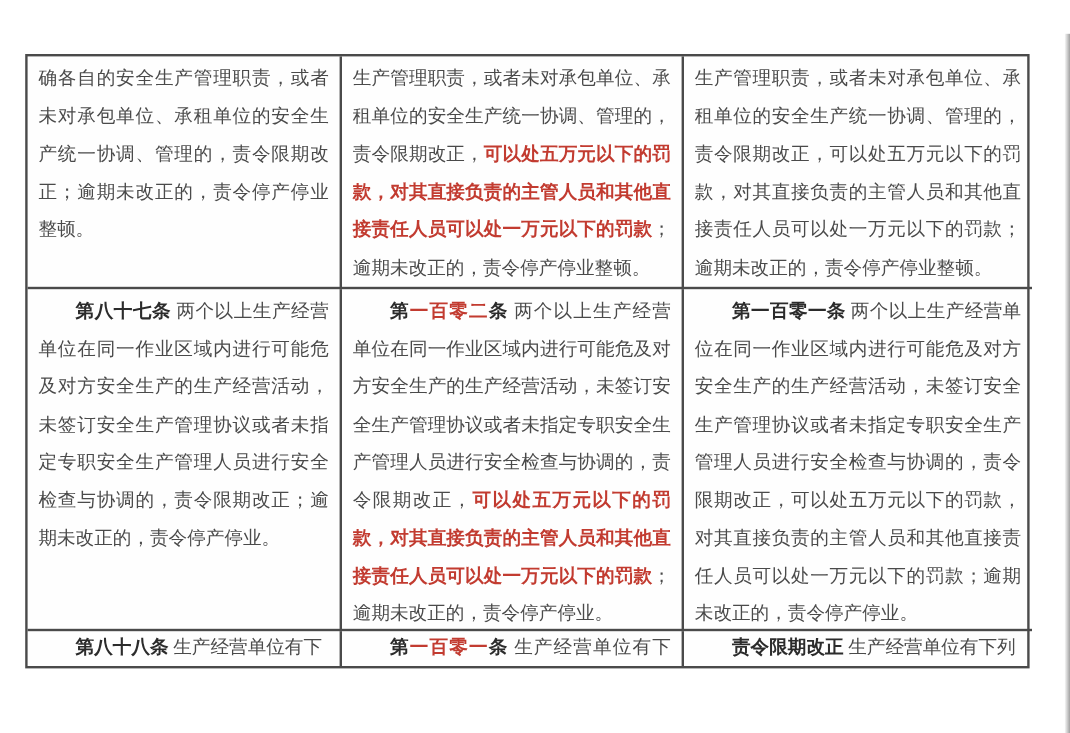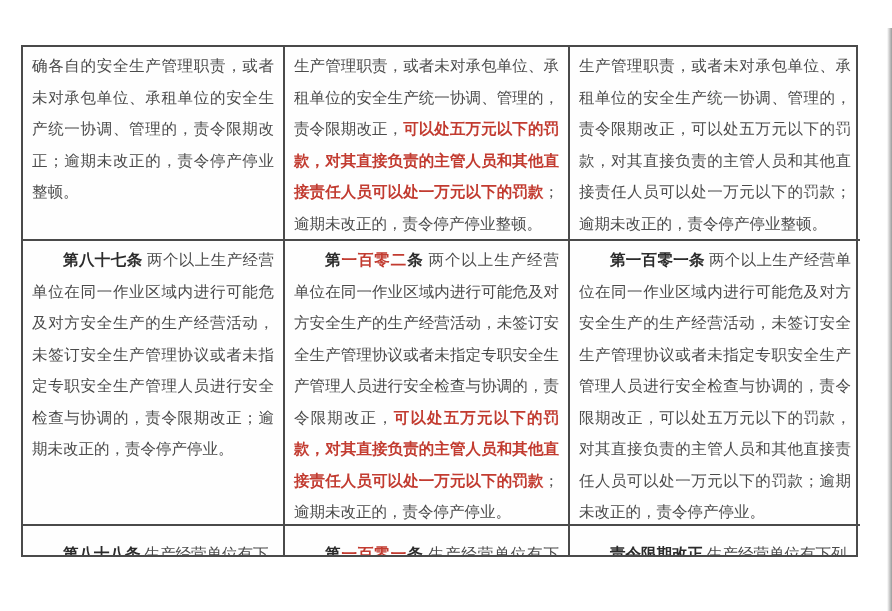--- a/index.html
+++ b/index.html
@@ -33,21 +33,21 @@
     border-bottom: 2px solid #4a4a4a;
     box-sizing: border-box;
     padding: 3px 9px 0 9px;
     overflow: hidden;
     font-size: 15.5px;
     line-height: 31.5px;
     color: #4a4a4a;
     text-align: justify;
   }
   .cell.lastcol { border-right: none; }
-  .cell.lastrow { border-bottom: none; line-height: 26px; padding-top: 15px; }
+  .cell.lastrow { border-bottom: none; line-height: 26px; padding-top: 1px; }
   .para { margin: 0; }
   .para.indent { text-indent: 2em; }
   .seg.normal { font-weight: normal; color: #4a4a4a; }
   .seg.bold { font-weight: bold; color: #2b2b2b; }
   .seg.red-bold { font-weight: bold; color: #c23b30; }
   .footer {
     position: absolute;
     left: 0;
     right: 40px;
     top: 584px;

